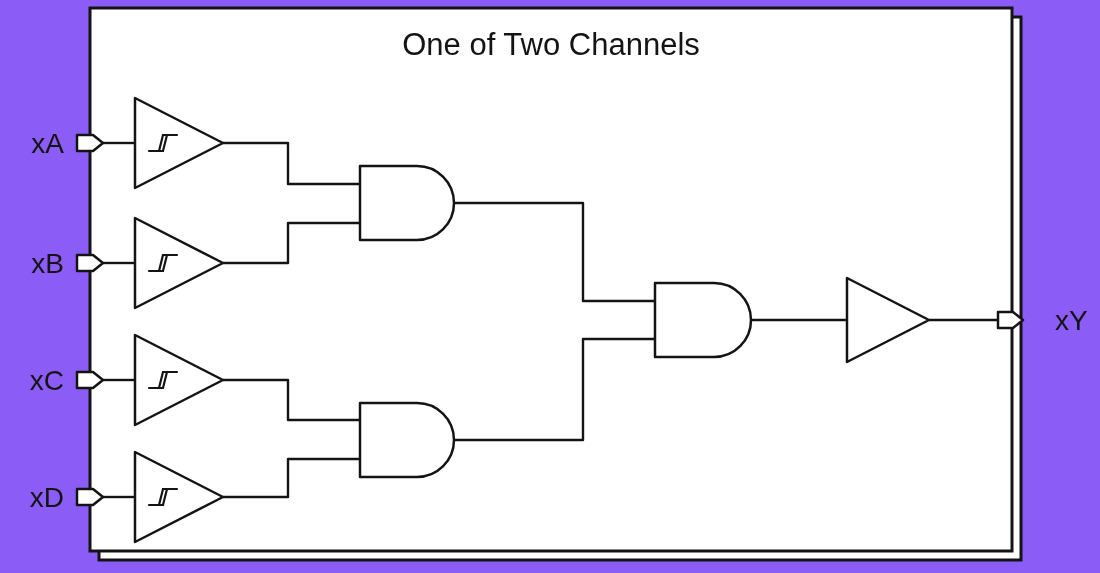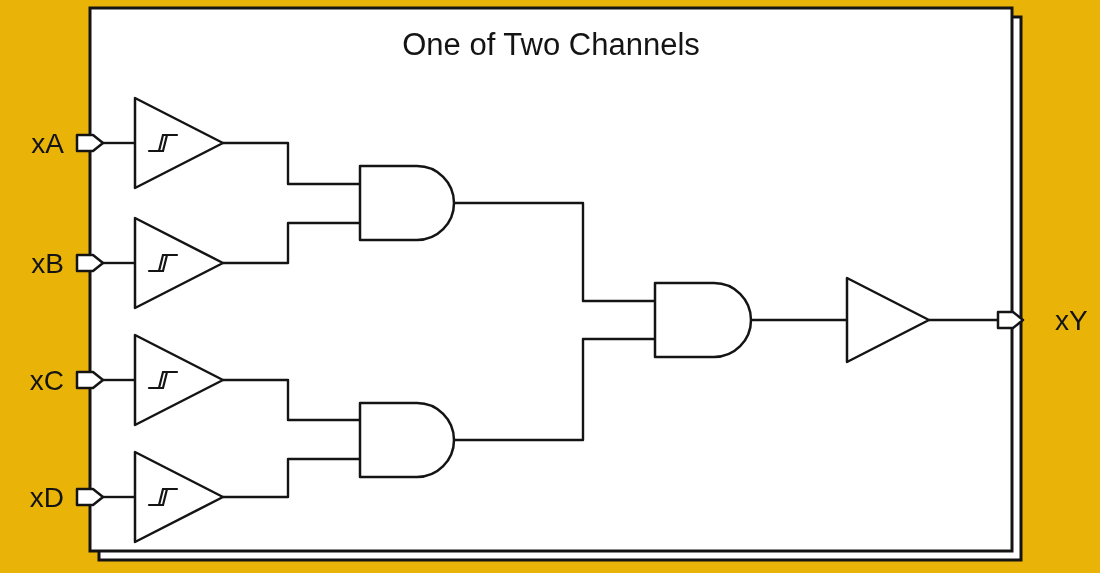--- a/index.html
+++ b/index.html
@@ -4,21 +4,21 @@
 <style>
   html, body {
     margin: 0;
     padding: 0;
     background: #ffffff;
   }
   #stage {
     position: relative;
     width: 1100px;
     height: 573px;
-    background: #eab308;
+    background: #8b5cf6;
     font-family: "Liberation Sans", sans-serif;
   }
   svg { display: block; }
   .outline {
     fill: #ffffff;
     stroke: #141414;
     stroke-width: 3;
   }
   .shape {
     fill: #ffffff;

